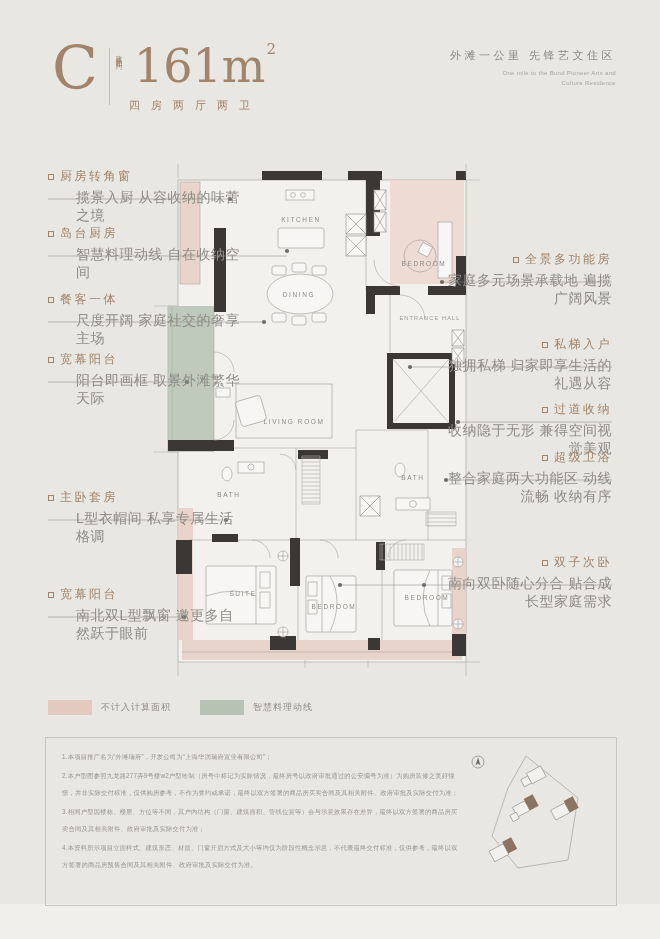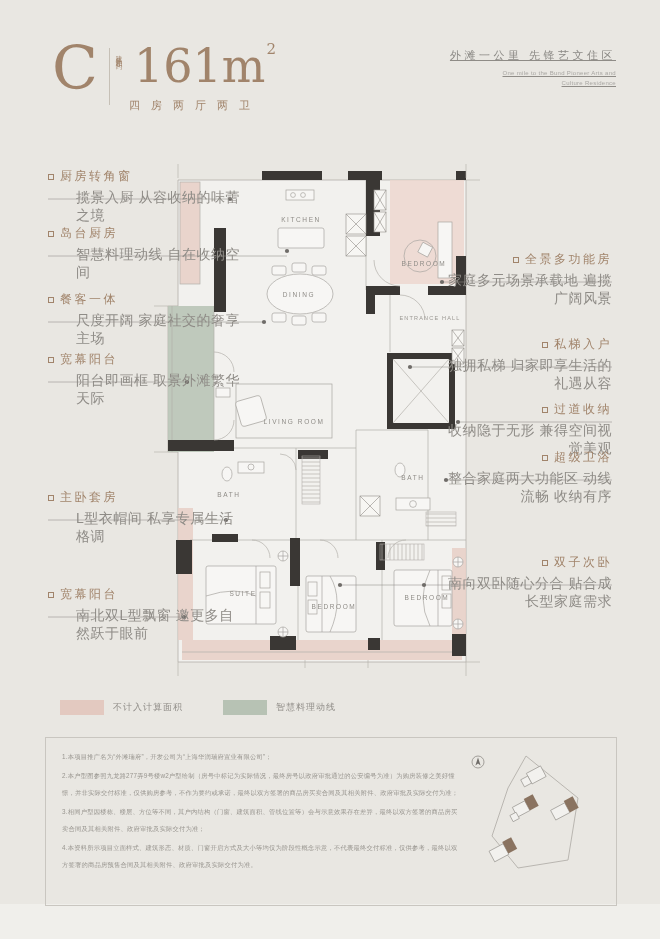--- a/index.html
+++ b/index.html
@@ -10,41 +10,41 @@
   
   .unit-letter{position:absolute;left:52px;top:38px;font-family:"DejaVu Serif",serif;
                font-size:60px;line-height:1;color:#a1846b;font-weight:400;}
   .hdr-divider{position:absolute;left:109px;top:48px;width:1px;height:57px;background:#c6c0b6;}
   .area-vertical{position:absolute;left:114px;top:50px;writing-mode:vertical-rl;
                  font-size:6.5px;letter-spacing:2px;color:#a1846b;}
   .area-big{position:absolute;left:127px;top:42px;font-family:"DejaVu Serif",serif;
             font-size:46px;line-height:1;color:#a1846b;margin-left:7px;}
   .area-big sup{font-size:15px;vertical-align:28px;margin-left:1px;}
   .unit-layout{position:absolute;left:129px;top:98px;font-size:11px;letter-spacing:11px;color:#a1846b;}
-  .tagline{position:absolute;right:44px;top:48px;text-align:right;text-decoration:underline;}
+  .tagline{position:absolute;right:44px;top:48px;text-align:right;}
   .tagline-cn{font-size:11px;letter-spacing:3.5px;color:#8b8985;}
   .tagline-en{margin-top:6px;font-size:6px;line-height:1.6;color:#a8a6a2;letter-spacing:.3px;}
 
   
   .ann{position:absolute;width:200px;z-index:3;}
   .ann.left{left:48px;text-align:left;}
   .ann.right{right:48px;text-align:right;}
   .ann-title-row{display:flex;align-items:center;gap:6px;}
   .ann.right .ann-title-row{justify-content:flex-end;}
   .bullet{display:inline-block;width:4px;height:4px;border:1px solid #a1846b;flex:0 0 auto;}
   .ann-title{font-size:12px;letter-spacing:2.5px;color:#a1846b;text-align:right;}
   .ann-desc{margin-top:4px;font-size:14px;letter-spacing:.5px;color:#8f8c87;margin-left:28px;}
 
   
   .room{position:absolute;z-index:2;transform:translate(-50%,-50%);font-size:6.5px;
         letter-spacing:1.6px;color:#8f8c87;white-space:nowrap;}
   .room.sm{font-size:5.5px;letter-spacing:1.2px;color:#9b9893;}
 
   
-  .legend{position:absolute;left:48px;top:700px;display:flex;align-items:center;gap:40px;z-index:3;margin-left:12px;}
+  .legend{position:absolute;left:48px;top:700px;display:flex;align-items:center;gap:29px;z-index:3;}
   .legend-item{display:flex;align-items:center;gap:9px;}
   .swatch{width:44px;height:15px;display:inline-block;}
   .swatch.pink{background:#e3c9c0;}
   .swatch.green{background:#b7c2b4;}
   .legend-label{font-size:9px;letter-spacing:1px;color:#8f8c87;}
 
   
   .disclaimer-box{position:absolute;left:45px;top:737px;width:570px;height:167px;
                   border:1px solid #c9c6c0;z-index:3;}
   .disc-text{position:absolute;left:16px;top:10px;width:398px;}

